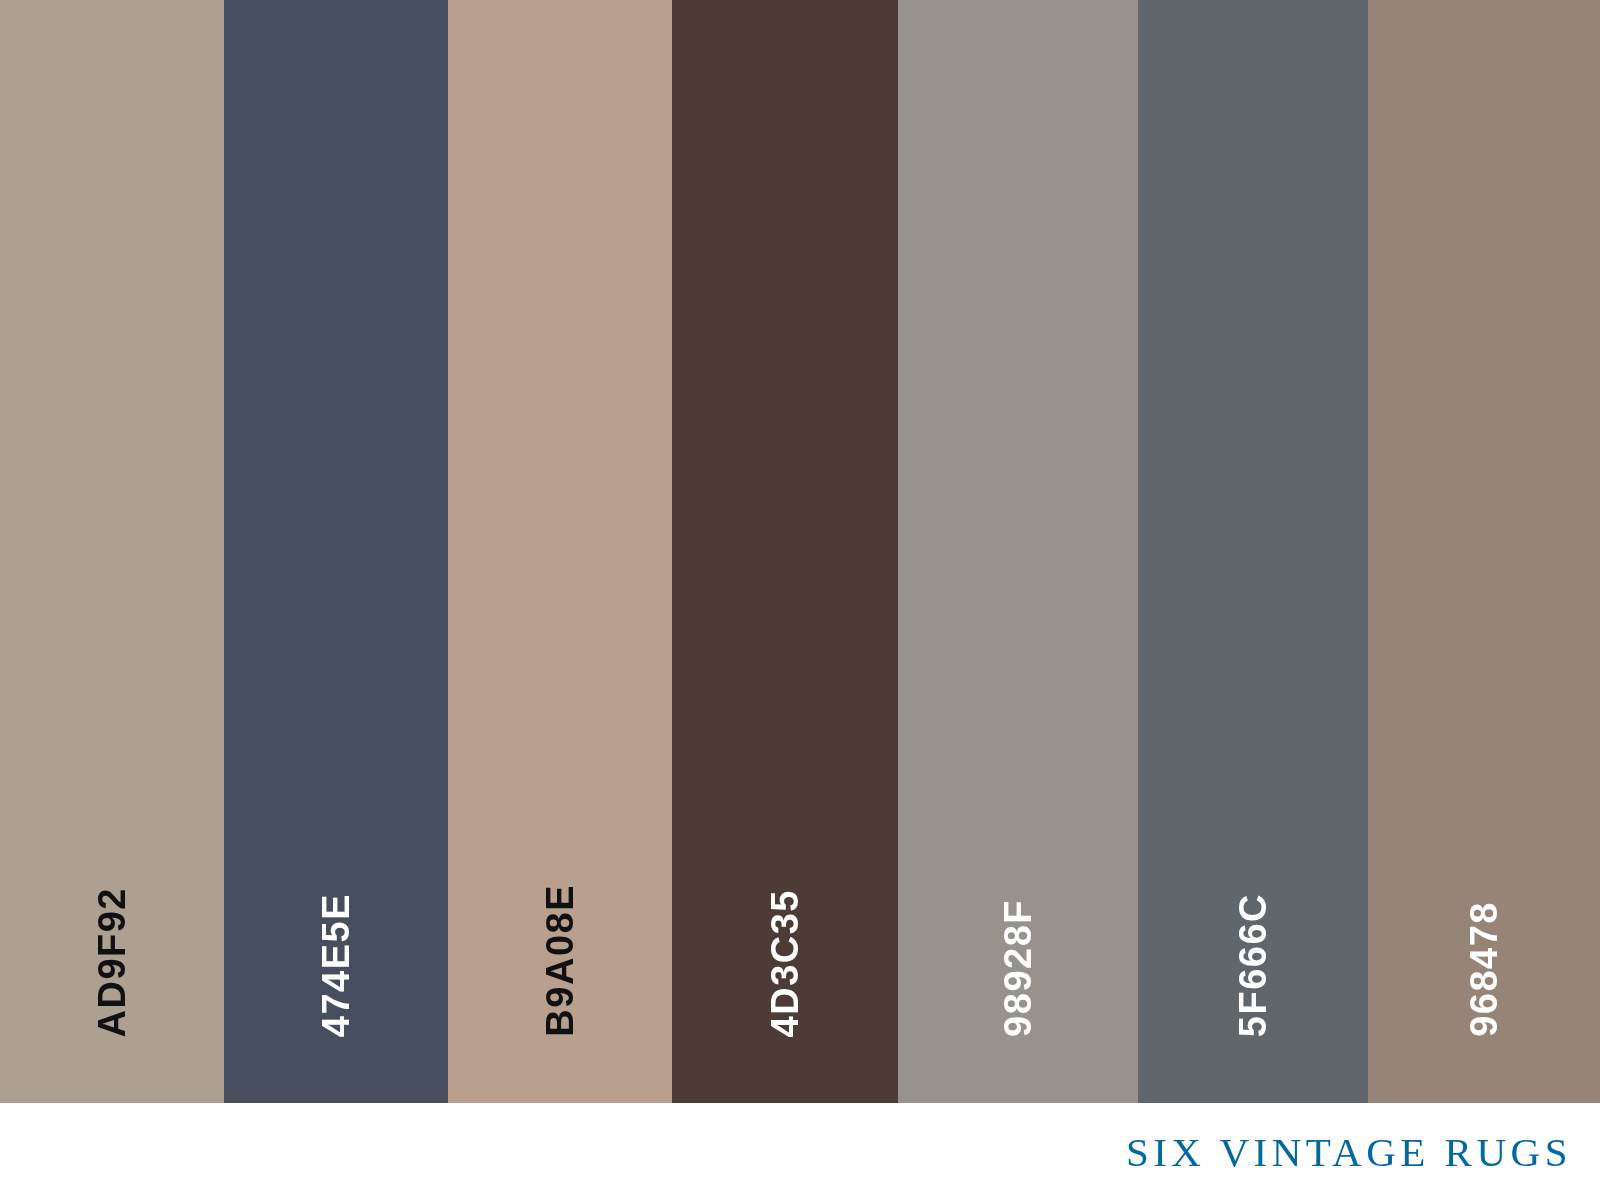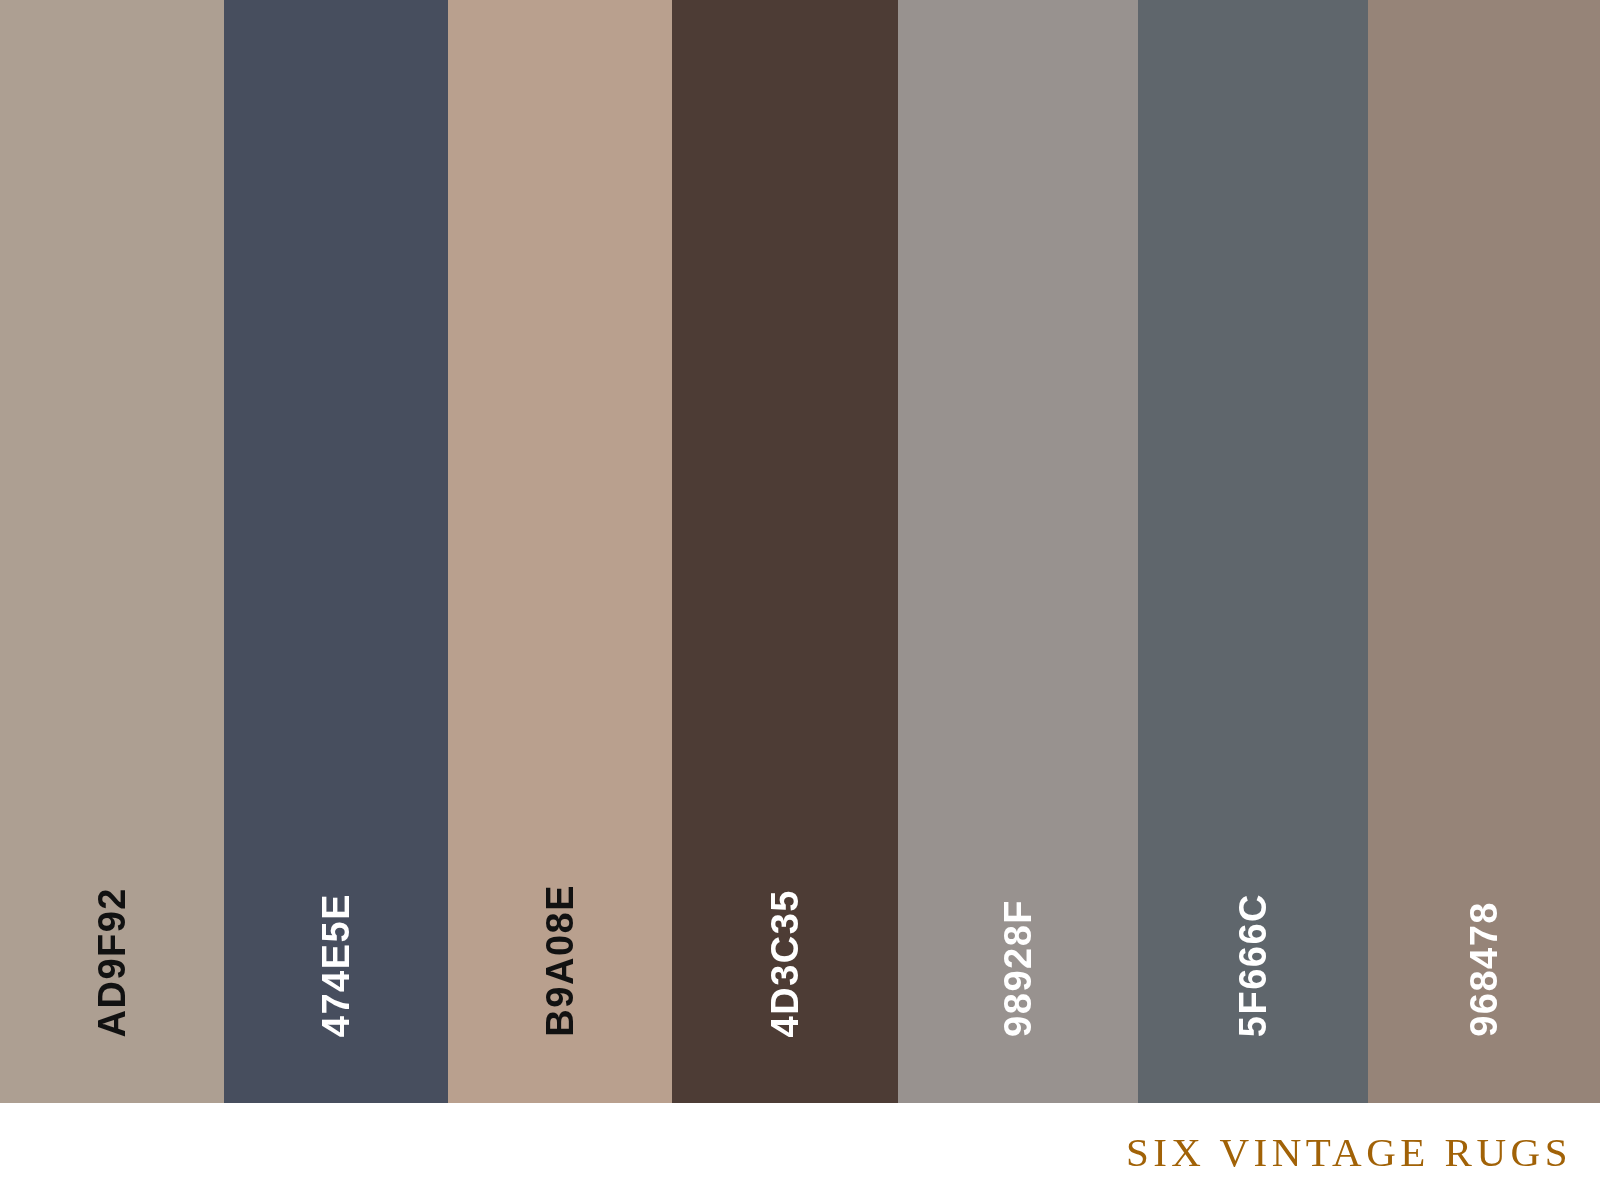--- a/index.html
+++ b/index.html
@@ -104,16 +104,16 @@
       </div>
       <div class="swatch" style="background: rgb(95, 102, 108); width: 230px;">
         <div class="swatch-label"><span class="label-text" style="color: rgb(255, 255, 255);">5F666C</span></div>
       </div>
       <div class="swatch" style="background: rgb(150, 132, 120); width: 232px;">
         <div class="swatch-label"><span class="label-text" style="color: rgb(255, 255, 255);">968478</span></div>
       </div>
     </div>
 
   <div id="footer-bar">
-    <div id="brand-wordmark" style="color: #a16207;">SIX VINTAGE RUGS</div>
+    <div id="brand-wordmark" style="color: #0369a1;">SIX VINTAGE RUGS</div>
   </div>
 
 </div>
 
 </body></html>

